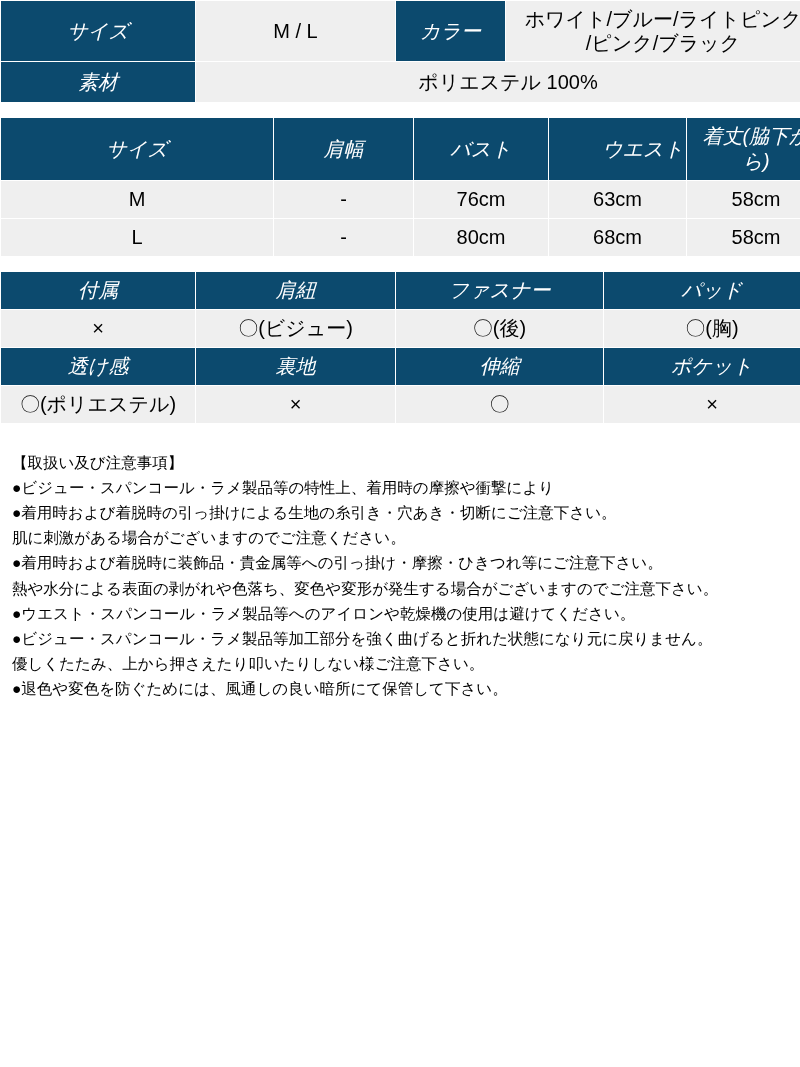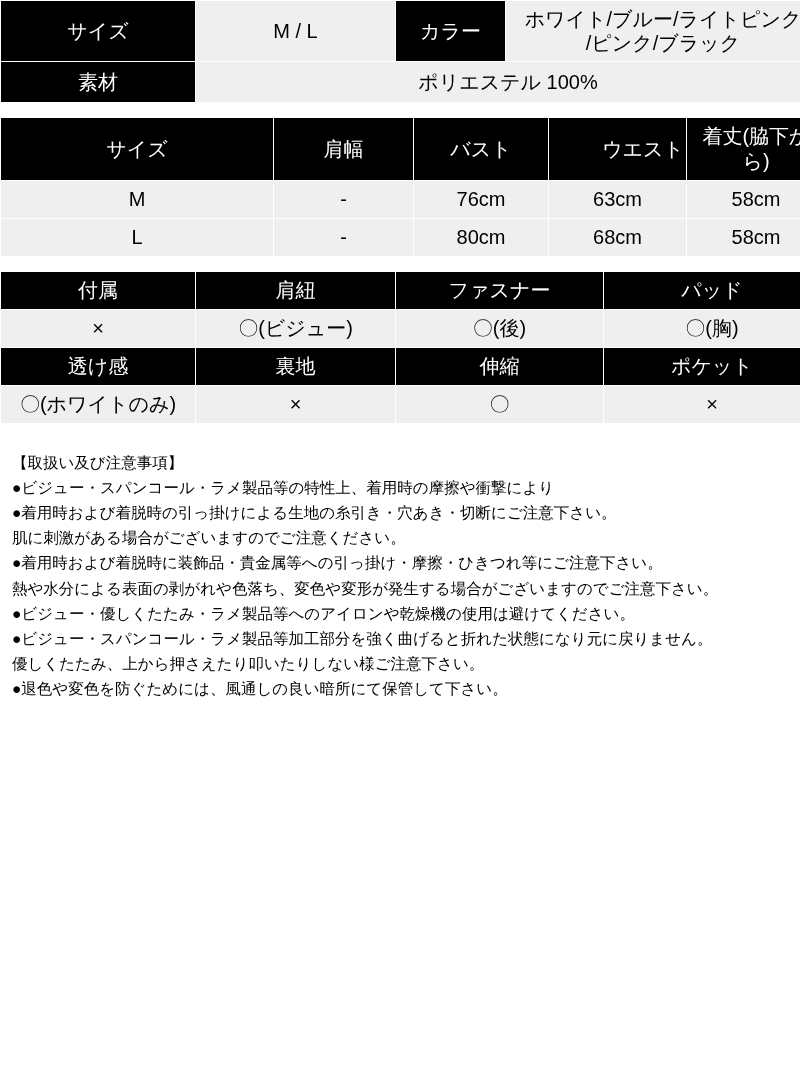--- a/index.html
+++ b/index.html
@@ -27,22 +27,23 @@
   }
   td {
     border: 1px solid #ffffff;
     text-align: center;
     vertical-align: middle;
     font-size: 20px;
     line-height: 1.25;
     padding: 6px 2px;
   }
   .hdr {
-    background: #000000;
+    background: #0c4a6e;
     color: #ffffff;
+    font-style: italic;
   }
   .cell {
     background: #efefef;
     color: #000000;
   }
   .t1 td { height: 28px; }
   .t1 .two-line { line-height: 1.2; }
   .spacer-14 { height: 14px; }
   .notes {
     margin: 26px 0 0 12px;
@@ -123,34 +124,34 @@
       <td class="cell">〇(後)</td>
       <td class="cell">〇(胸)</td>
     </tr>
     <tr>
       <td class="hdr">透け感</td>
       <td class="hdr">裏地</td>
       <td class="hdr">伸縮</td>
       <td class="hdr">ポケット</td>
     </tr>
     <tr>
-      <td class="cell">〇(ホワイトのみ)</td>
+      <td class="cell">〇(ポリエステル)</td>
       <td class="cell">×</td>
       <td class="cell">〇</td>
       <td class="cell">×</td>
     </tr>
   </tbody>
     </table>
 
   <div class="notes">
     <div class="line">【取扱い及び注意事項】</div>
     <div class="line">●ビジュー・スパンコール・ラメ製品等の特性上、着用時の摩擦や衝撃により</div>
     <div class="line">●着用時および着脱時の引っ掛けによる生地の糸引き・穴あき・切断にご注意下さい。</div>
     <div class="line">肌に刺激がある場合がございますのでご注意ください。</div>
     <div class="line">●着用時および着脱時に装飾品・貴金属等への引っ掛け・摩擦・ひきつれ等にご注意下さい。</div>
     <div class="line">熱や水分による表面の剥がれや色落ち、変色や変形が発生する場合がございますのでご注意下さい。</div>
-    <div class="line">●ビジュー・優しくたたみ・ラメ製品等へのアイロンや乾燥機の使用は避けてください。</div>
+    <div class="line">●ウエスト・スパンコール・ラメ製品等へのアイロンや乾燥機の使用は避けてください。</div>
     <div class="line">●ビジュー・スパンコール・ラメ製品等加工部分を強く曲げると折れた状態になり元に戻りません。</div>
     <div class="line">優しくたたみ、上から押さえたり叩いたりしない様ご注意下さい。</div>
     <div class="line">●退色や変色を防ぐためには、風通しの良い暗所にて保管して下さい。</div>
   </div>
 
 </div>
 
 </body></html>

